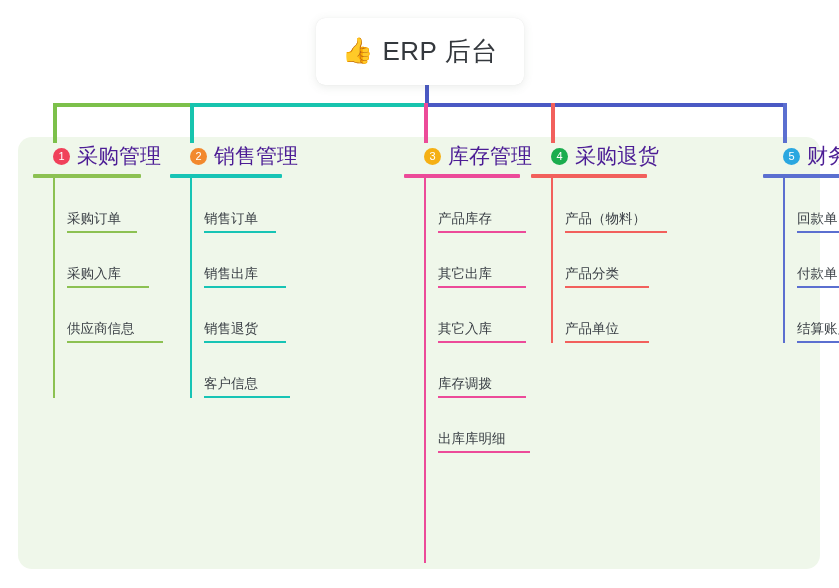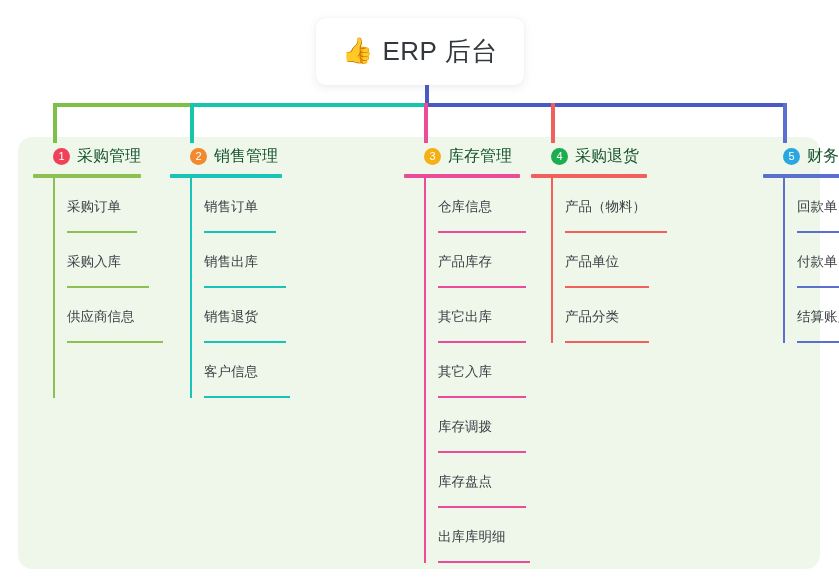--- a/index.html
+++ b/index.html
@@ -94,22 +94,22 @@
     height: 17px;
     border-radius: 50%;
     color: #ffffff;
     font-size: 11px;
     line-height: 17px;
     text-align: center;
     flex: 0 0 auto;
     font-weight: normal;
   }
   .head-label {
-    font-size: 16px;
-    color: #14532d;
+    font-size: 21px;
+    color: #4c1d95;
     white-space: nowrap;
   }
   .head-rule {
     height: 4px;
     margin-top: 5px;
     border-radius: 1px;
   }
 
   .items {
     position: relative;
@@ -129,21 +129,21 @@
     box-sizing: border-box;
     display: flex;
     flex-direction: column;
     justify-content: flex-end;
     padding-left: 14px;
   }
   .item-label {
     font-size: 13.5px;
     color: #3b4046;
     white-space: nowrap;
-    padding-bottom: 16px;
+    padding-bottom: 4px;
     line-height: 16px;
   }
   .item-rule {
     height: 2px;
     width: 100%;
   }
 </style>
 </head>
 <body>
 
@@ -217,41 +217,33 @@
     </div>
     <div class="col" style="left: 404px;">
       <div class="col-head">
         <span class="badge" style="background: rgb(245, 176, 20);">3</span>
         <span class="head-label">库存管理</span>
       </div>
       <div class="head-rule" style="background: rgb(236, 75, 153); width: 116px;"></div>
       <div class="items">
         <div class="spine" style="background: rgb(236, 75, 153); height: 385px;"></div>
         <div class="item">
-          <div class="item-label">仓库信息</div>
-          <div class="item-rule" style="background: rgb(236, 75, 153); width: 88px;"></div>
-        </div>
-        <div class="item">
           <div class="item-label">产品库存</div>
           <div class="item-rule" style="background: rgb(236, 75, 153); width: 88px;"></div>
         </div>
         <div class="item">
           <div class="item-label">其它出库</div>
           <div class="item-rule" style="background: rgb(236, 75, 153); width: 88px;"></div>
         </div>
         <div class="item">
           <div class="item-label">其它入库</div>
           <div class="item-rule" style="background: rgb(236, 75, 153); width: 88px;"></div>
         </div>
         <div class="item">
           <div class="item-label">库存调拨</div>
-          <div class="item-rule" style="background: rgb(236, 75, 153); width: 88px;"></div>
-        </div>
-        <div class="item">
-          <div class="item-label">库存盘点</div>
           <div class="item-rule" style="background: rgb(236, 75, 153); width: 88px;"></div>
         </div>
         <div class="item">
           <div class="item-label">出库库明细</div>
           <div class="item-rule" style="background: rgb(236, 75, 153); width: 92px;"></div>
         </div>
       </div>
     </div>
     <div class="col" style="left: 531px;">
       <div class="col-head">
@@ -259,27 +251,27 @@
         <span class="head-label">采购退货</span>
       </div>
       <div class="head-rule" style="background: rgb(242, 96, 92); width: 116px;"></div>
       <div class="items">
         <div class="spine" style="background: rgb(242, 96, 92); height: 165px;"></div>
         <div class="item">
           <div class="item-label">产品（物料）</div>
           <div class="item-rule" style="background: rgb(242, 96, 92); width: 102px;"></div>
         </div>
         <div class="item">
+          <div class="item-label">产品分类</div>
+          <div class="item-rule" style="background: rgb(242, 96, 92); width: 84px;"></div>
+        </div>
+        <div class="item">
           <div class="item-label">产品单位</div>
           <div class="item-rule" style="background: rgb(242, 96, 92); width: 84px;"></div>
         </div>
-        <div class="item">
-          <div class="item-label">产品分类</div>
-          <div class="item-rule" style="background: rgb(242, 96, 92); width: 84px;"></div>
-        </div>
       </div>
     </div>
     <div class="col" style="left: 763px;">
       <div class="col-head">
         <span class="badge" style="background: rgb(42, 167, 224);">5</span>
         <span class="head-label">财务管理</span>
       </div>
       <div class="head-rule" style="background: rgb(91, 111, 208); width: 112px;"></div>
       <div class="items">
         <div class="spine" style="background: rgb(91, 111, 208); height: 165px;"></div>

